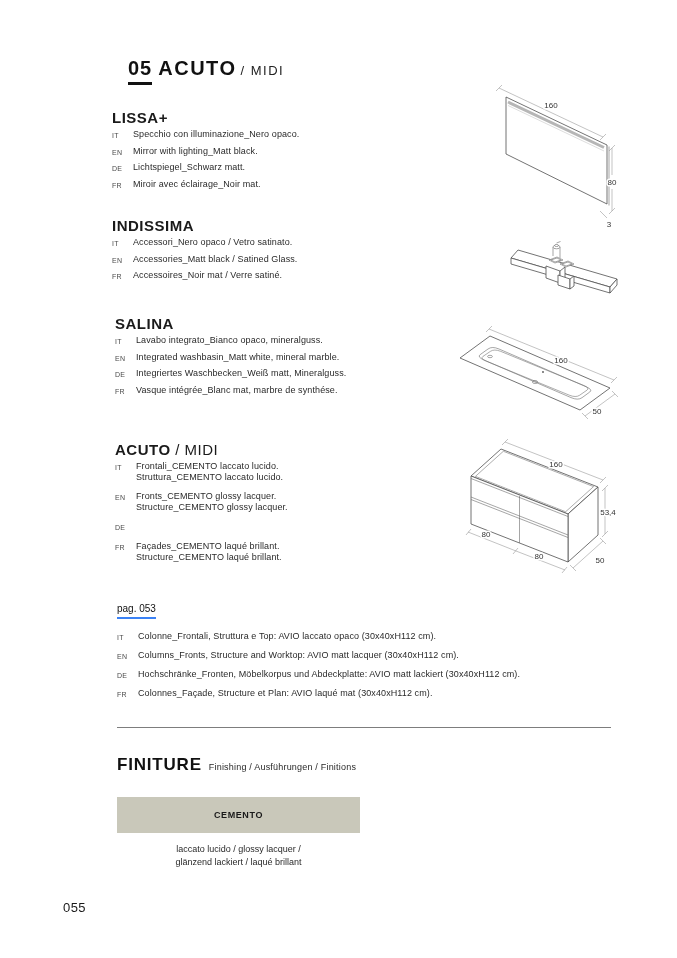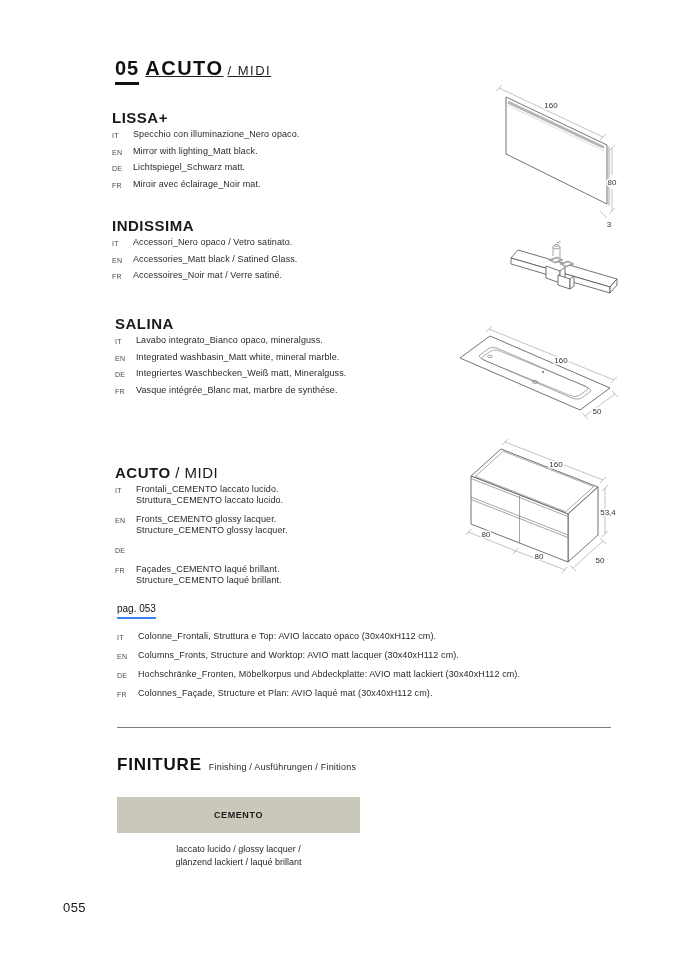--- a/index.html
+++ b/index.html
@@ -1,20 +1,20 @@
 <!DOCTYPE html>
 <html><head>
 <meta charset="utf-8">
 <style>
   html,body{margin:0;padding:0;background:#ffffff;}
   body{width:677px;height:958px;font-family:"Liberation Sans","DejaVu Sans",sans-serif;color:#222;}
   .page{position:relative;width:677px;height:958px;background:#fff;overflow:hidden;}
 
   
-  .title{position:absolute;left:115px;top:57px;white-space:nowrap;text-decoration:underline;}
+  .title{position:absolute;left:128px;top:57px;white-space:nowrap;}
   .t-num{font-size:20px;font-weight:700;letter-spacing:1px;color:#111;
          border-bottom:3px solid #111;padding-bottom:2px;display:inline-block;}
   .t-name{font-size:20px;font-weight:700;letter-spacing:1.5px;color:#111;margin-left:6px;}
   .t-variant{font-size:13px;font-weight:400;letter-spacing:1.5px;color:#222;margin-left:4px;}
 
   
   .prod{position:absolute;left:112px;width:345px;}
   .prod h3{margin:0 0 6px 0;font-size:15px;font-weight:700;letter-spacing:0.5px;color:#1a1a1a;line-height:11px;}
   .sec-suffix{font-weight:400;}
   .entry{display:flex;align-items:flex-start;margin-bottom:4.5px;font-size:9px;line-height:11px;color:#2a2a2a;}
@@ -176,21 +176,21 @@
       <line x1="28" y1="8" x2="34" y2="2"></line>
       <line x1="153" y1="59" x2="159" y2="53"></line>
       <line x1="157" y1="70" x2="127" y2="92"></line>
       <line x1="154" y1="67" x2="160" y2="73"></line>
       <line x1="124" y1="89" x2="130" y2="95"></line>
     </g>
     <text class="dim" x="103" y="39">160</text>
     <text class="dim" x="139" y="90">50</text>
   </svg>
 
-  <section class="prod sec-acuto" style="top:467px">
+  <section class="prod sec-acuto" style="top:444px">
     <h3><span class="sec-name">ACUTO</span><span class="sec-suffix"> / MIDI</span></h3>
     <div class="entry two">
         <span class="lang">IT</span>
         <span class="txt">
           <div>Frontali_CEMENTO laccato lucido.</div>
           <div>Struttura_CEMENTO laccato lucido.</div>
         </span>
       </div>
     <div class="entry two">
         <span class="lang">EN</span>

